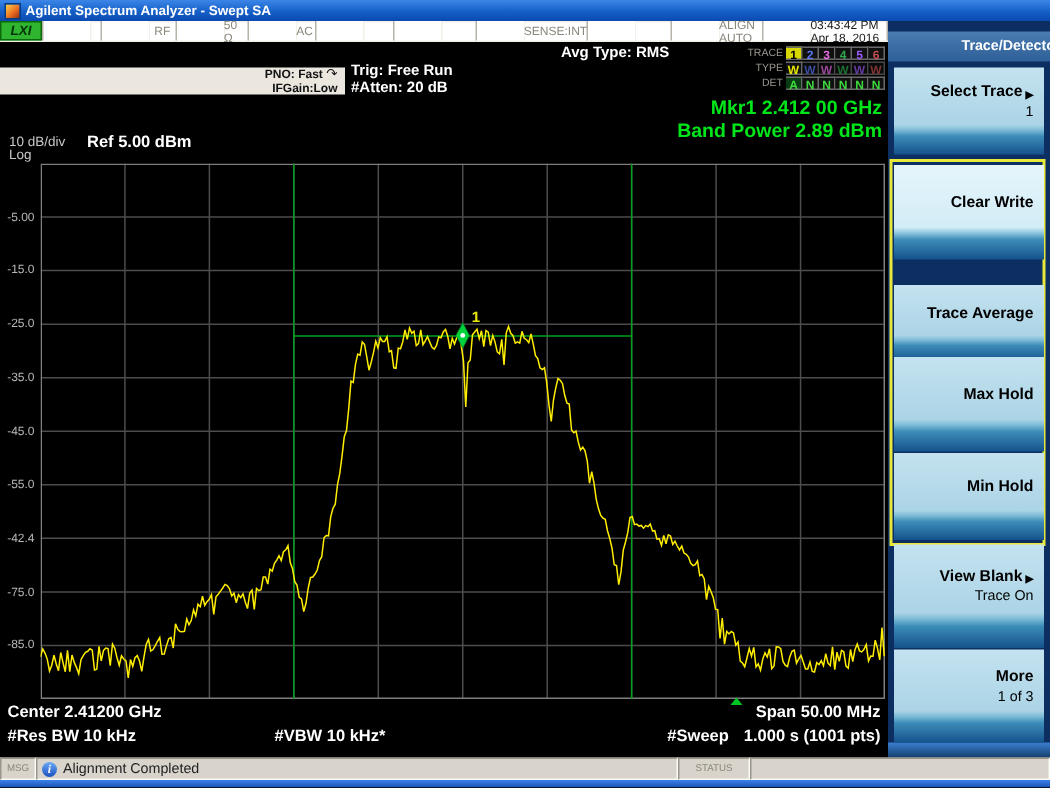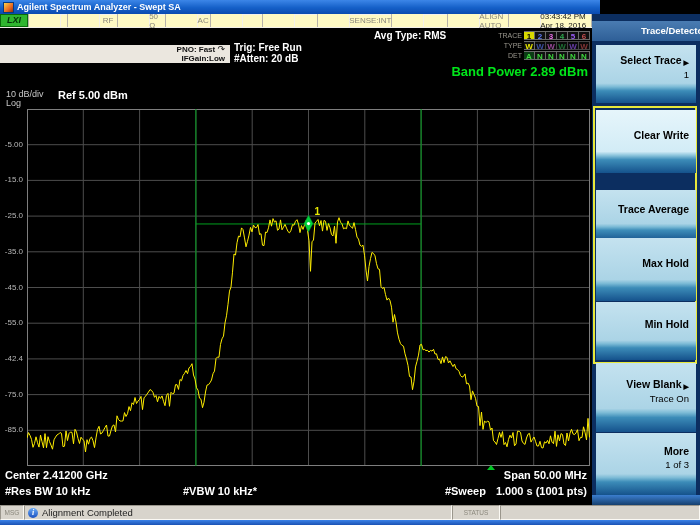--- a/index.html
+++ b/index.html
@@ -1,25 +1,25 @@
 <!DOCTYPE html>
 <html><head>
 <meta charset="utf-8">
 <style>
   html,body{margin:0;padding:0;}
   body{width:700px;height:525px;position:relative;overflow:hidden;background:#000;
        font-family:"Liberation Sans",sans-serif;-webkit-font-smoothing:none;}
   
-  #titlebar{position:absolute;left:0;top:0;width:600px;height:14px;
+  #titlebar{position:absolute;left:0;top:0;width:700px;height:14px;
     background:linear-gradient(180deg,#3c86e8 0%,#1560c8 55%,#0a4ab0 100%);
     color:#fff;font-size:9px;font-weight:bold;line-height:14px;padding-left:17px;box-sizing:border-box;}
   #app-icon{position:absolute;left:3px;top:2px;width:9px;height:9px;
     background:linear-gradient(135deg,#ffd24a 0%,#e86820 60%,#903010 100%);border:1px solid #083a80;}
   
-  #annrow{position:absolute;left:0;top:14px;width:592px;height:14px;background:#fef9c3;
+  #annrow{position:absolute;left:0;top:14px;width:592px;height:14px;background:#ffffff;
     display:flex;border-bottom:1px solid #f2efe9;box-sizing:border-box;gap:31px;}
   .annCell{height:100%;display:flex;align-items:center;justify-content:center;
     font-size:8px;color:#8a877c;border-right:1px solid #b6b2aa;box-shadow:inset 1px 1px 0 #f4f1ea;box-sizing:border-box;}
   .annCell.dark{color:#1a1a1a;}
   #lxi-badge{background:#2fb52f;color:#063;font-weight:bold;font-style:italic;font-size:9px;
     padding:0 6px;height:11px;line-height:11px;border:1px solid #0a6a0a;color:#05340a;}
   
   #screen{position:absolute;left:0;top:28px;width:592px;height:477px;background:#000;}
   #cf-box{position:absolute;left:0;top:0;width:230px;height:17px;background:#000;
     color:#fff;font-size:13px;font-weight:bold;line-height:17px;padding-left:4px;box-sizing:border-box;white-space:nowrap;}
@@ -152,20 +152,21 @@
         <span class="trCell" style="color: rgb(62, 216, 62); background: rgb(10, 60, 20);">A</span>
         <span class="trCell" style="color: rgb(62, 216, 62);">N</span>
         <span class="trCell" style="color: rgb(62, 216, 62);">N</span>
         <span class="trCell" style="color: rgb(62, 216, 62);">N</span>
         <span class="trCell" style="color: rgb(62, 216, 62);">N</span>
         <span class="trCell" style="color: rgb(62, 216, 62);">N</span>
       </div>
     </div>
 
   <div id="mkr-block" style="color: rgb(0, 230, 26);">
+    <div>Mkr1 2.412 00 GHz</div>
     <div>Band Power 2.89 dBm</div>
   </div>
 
   <div id="scale-label">10 dB/div</div>
   <div id="log-label">Log</div>
   <div id="ref-label">Ref 5.00 dBm</div>
 
   <div id="ylabels">
       <div class="ylab" style="top: 31.7px;">-5.00</div>
       <div class="ylab" style="top: 67.4px;">-15.0</div>

